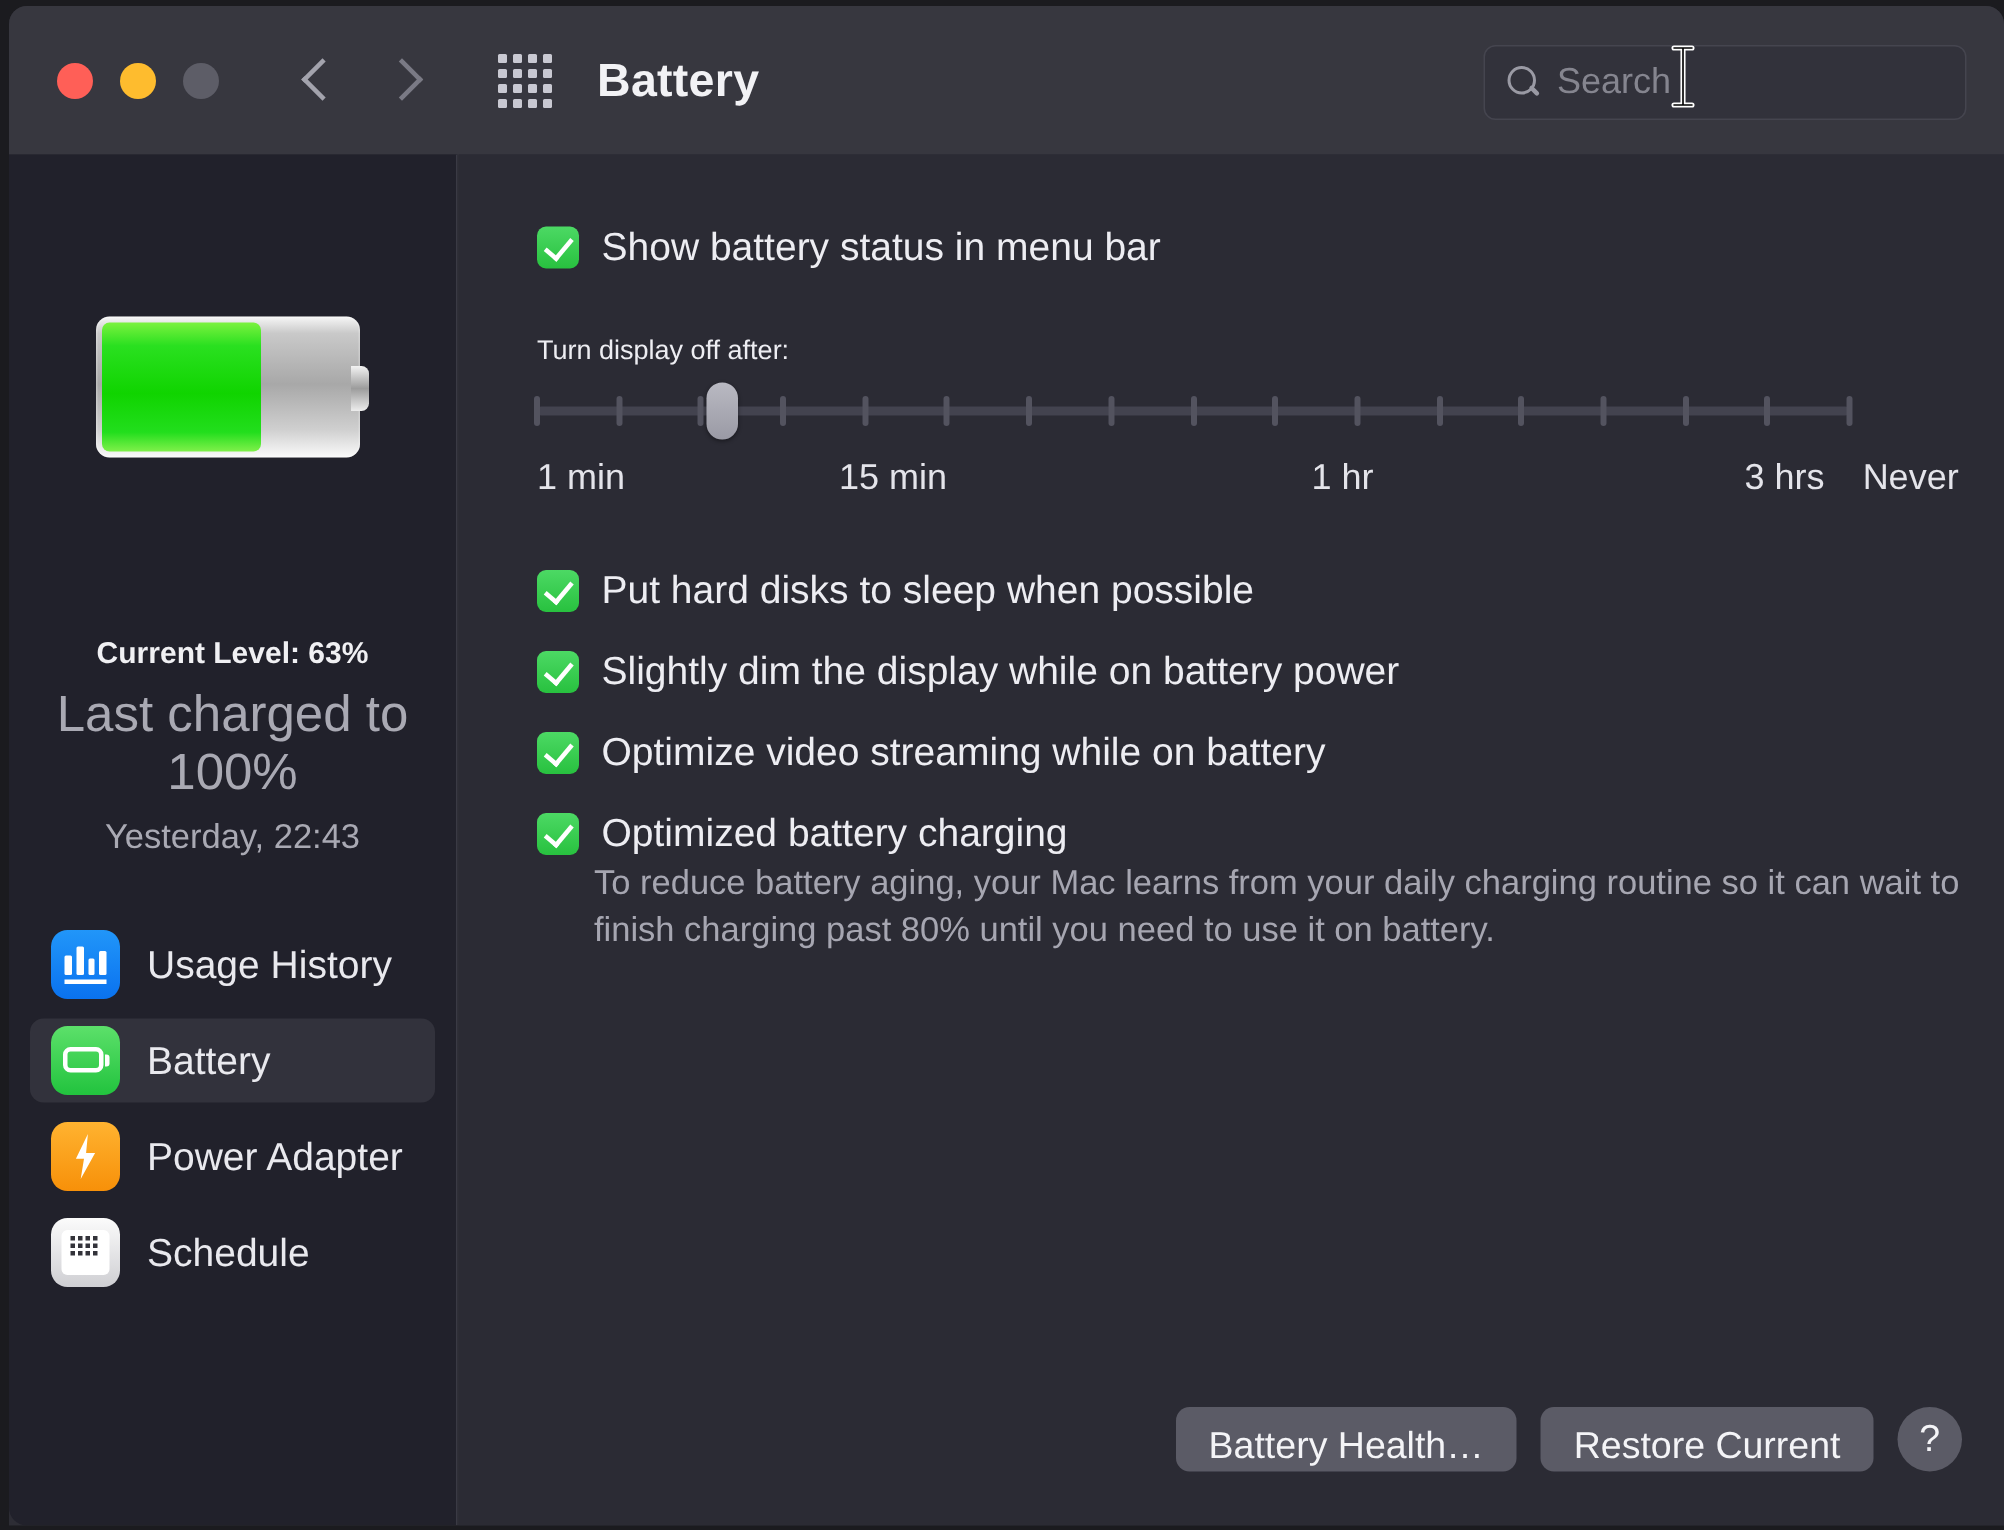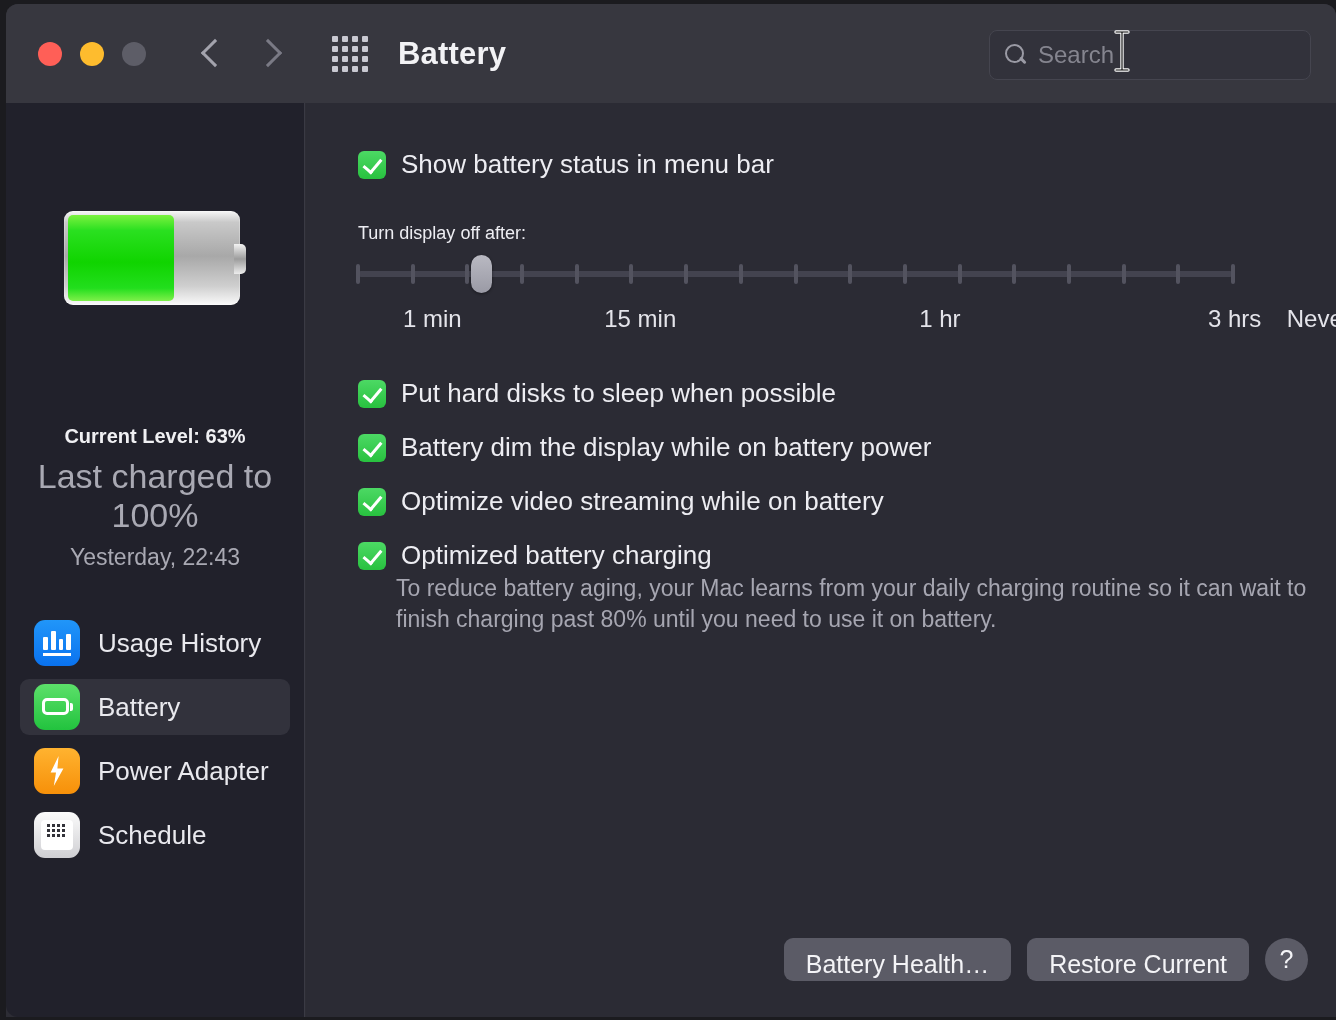--- a/index.html
+++ b/index.html
@@ -181,21 +181,21 @@
   .tick {
     position: absolute; top: -7px; width: 4px; height: 20px;
     background: #53535f; border-radius: 2px; margin-left: -2px;
   }
   #thumb {
     position: absolute; top: -16px; width: 21px; height: 38px;
     background: linear-gradient(to bottom,#b9b9c2,#9a9aa5);
     border-radius: 11px; margin-left: -10px;
     box-shadow: 0 1px 3px rgba(0,0,0,.45);
   }
-  .ticklabel { position: absolute; top: 34px; color: #e4e4ea; font-size: 24px; white-space: nowrap; margin-left: 45px; }
+  .ticklabel { position: absolute; top: 34px; color: #e4e4ea; font-size: 24px; white-space: nowrap; }
   #cb-group { position: absolute; left: 52px; top: 275px; }
   #cb-group .row { margin-bottom: 24px; }
   #opt-desc {
     position: absolute; left: 90px; top: 470px; width: 925px;
     color: #a6a6b1; font-size: 23px; line-height: 31px;
   }
   #footer { position: absolute; right: 28px; bottom: 36px; display: flex; align-items: center; gap: 16px; }
   .btn {
     background: #5b5b66; color: #f4f4f7; border: none; border-radius: 9px;
     height: 43px; padding: 12px 22px; font-size: 25px;
@@ -360,21 +360,21 @@
         </div>
     </div>
 
     <div id="cb-group">
         <div class="row">
           <span class="cbox"></span>
           <span class="cblabel">Put hard disks to sleep when possible</span>
         </div>
         <div class="row">
           <span class="cbox"></span>
-          <span class="cblabel">Battery dim the display while on battery power</span>
+          <span class="cblabel">Slightly dim the display while on battery power</span>
         </div>
         <div class="row">
           <span class="cbox"></span>
           <span class="cblabel">Optimize video streaming while on battery</span>
         </div>
         <div class="row">
           <span class="cbox"></span>
           <span class="cblabel">Optimized battery charging</span>
         </div>
       </div>

